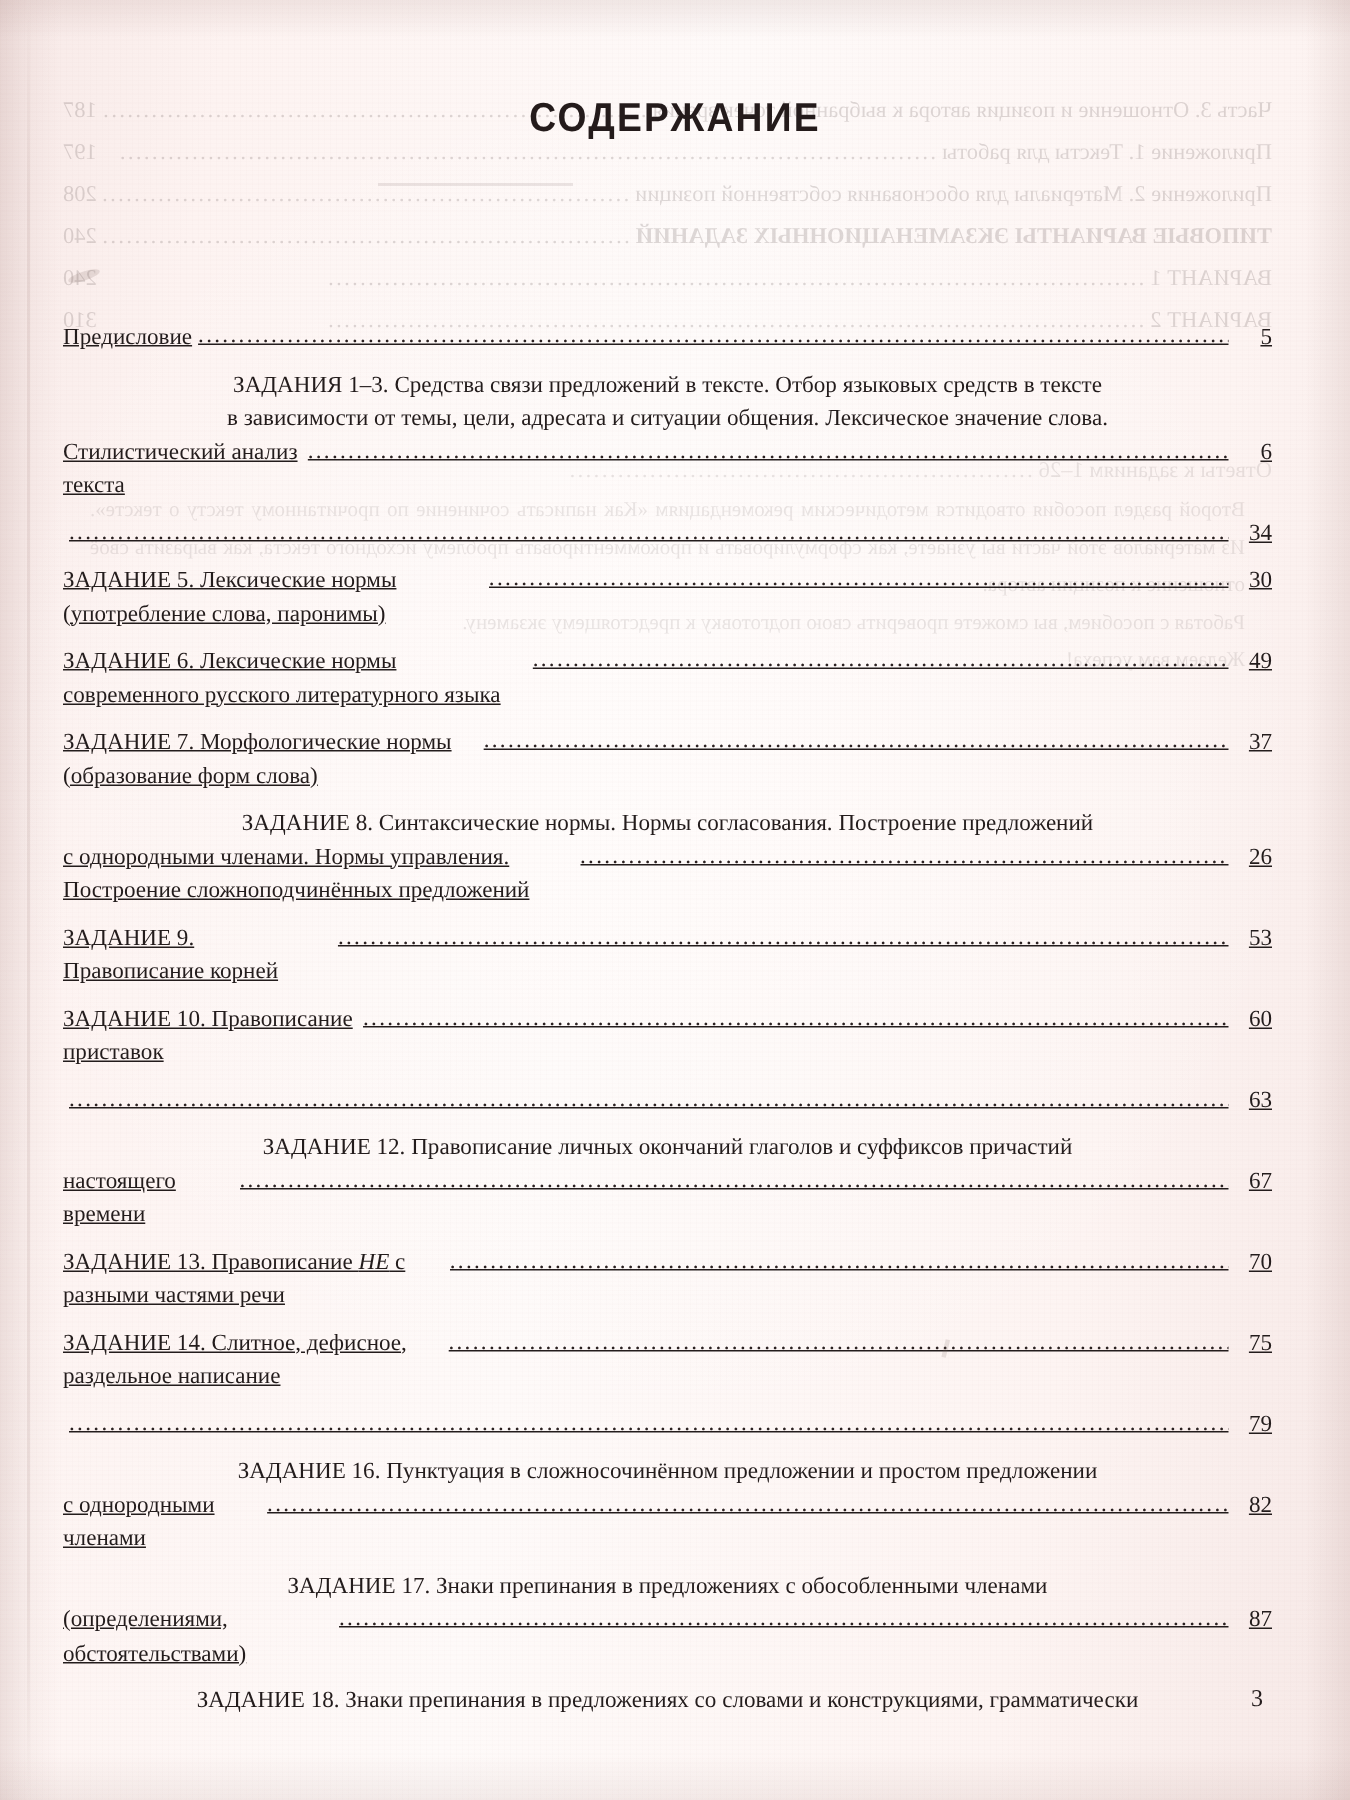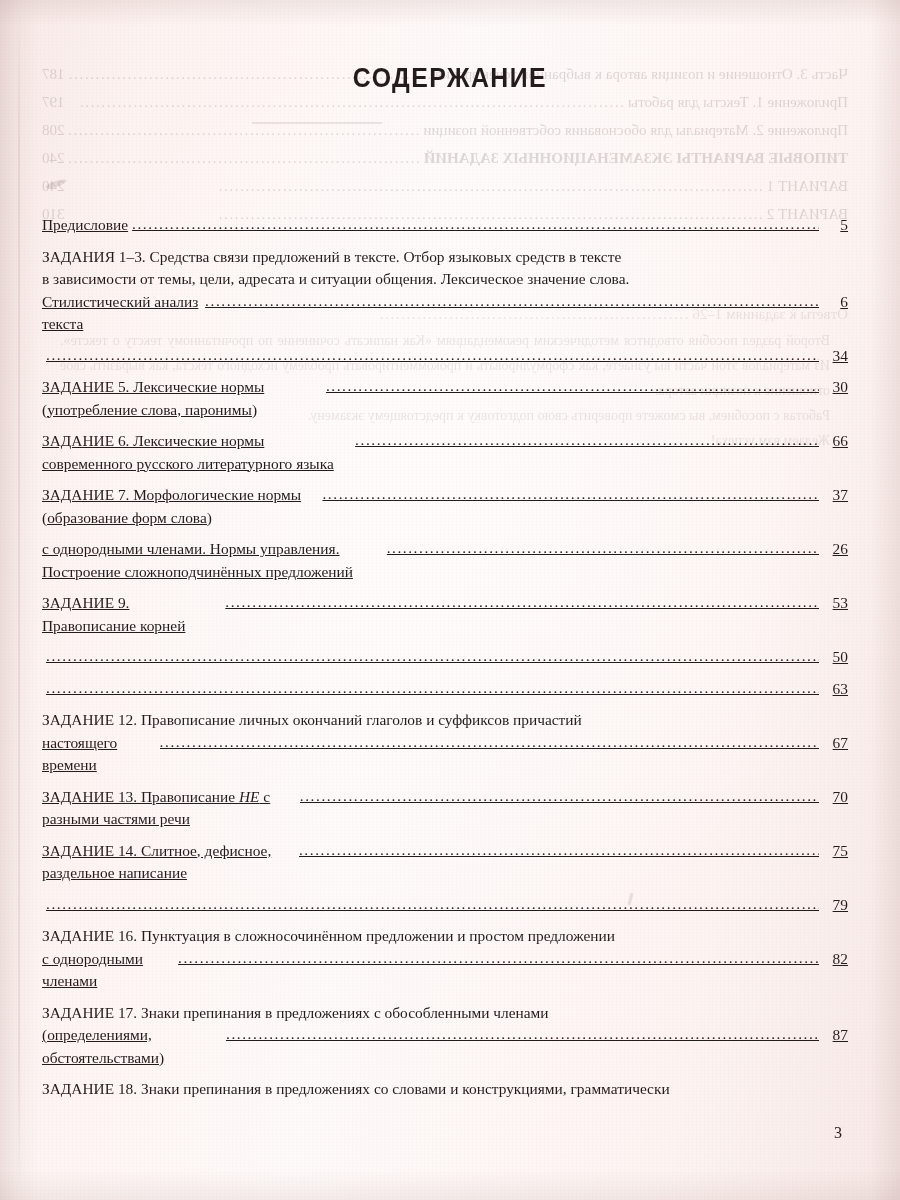--- a/index.html
+++ b/index.html
@@ -152,20 +152,21 @@
     align-items: baseline;
     width: 100%;
     text-decoration: underline;
   }
   .entry-text {
     flex: 0 1 auto;
   }
   .entry-pre {
     
     display: block;
+    text-align: center;
   }
   .dots {
     flex: 1 1 auto;
     min-width: 6px;
     margin: 0 3px 0 4px;
     overflow: hidden;
     white-space: nowrap;
     letter-spacing: 1.55px;
     color: #2a2020;
     font-size: 15.4px;
@@ -275,52 +276,54 @@
         <span class="entry-text">ЗАДАНИЕ 5. Лексические нормы  (употребление слова, паронимы)</span>
         <span class="dots">................................................................................................................................................</span>
         <span class="pagenum">30</span>
       </div>
     </div>
 
     <div class="entry">
       <div class="entry-line">
         <span class="entry-text">ЗАДАНИЕ 6. Лексические нормы современного русского литературного языка</span>
         <span class="dots">................................................................................................................................................</span>
-        <span class="pagenum">66</span>
+        <span class="pagenum">49</span>
       </div>
     </div>
 
     <div class="entry">
       <div class="entry-line">
         <span class="entry-text">ЗАДАНИЕ 7. Морфологические нормы (образование форм слова)</span>
         <span class="dots">................................................................................................................................................</span>
         <span class="pagenum">37</span>
       </div>
     </div>
 
     <div class="entry">
+      <div class="entry-pre">ЗАДАНИЕ 8. Синтаксические нормы. Нормы согласования. Построение предложений</div>
       <div class="entry-line">
         <span class="entry-text">с однородными членами. Нормы управления. Построение сложноподчинённых предложений</span>
         <span class="dots">................................................................................................................................................</span>
         <span class="pagenum">26</span>
       </div>
     </div>
 
     <div class="entry">
       <div class="entry-line">
         <span class="entry-text">ЗАДАНИЕ 9.  Правописание корней</span>
         <span class="dots">................................................................................................................................................</span>
         <span class="pagenum">53</span>
       </div>
     </div>
 
     <div class="entry">
       <div class="entry-line">
-        <span class="dots">................................................................................................................................................</span>
-        <span class="pagenum">50</span>
+        <span class="entry-text">ЗАДАНИЕ 10. Правописание приставок</span>
+        <span class="dots">................................................................................................................................................</span>
+        <span class="pagenum">60</span>
       </div>
     </div>
 
     <div class="entry">
       <div class="entry-line">
         <span class="dots">................................................................................................................................................</span>
         <span class="pagenum">63</span>
       </div>
     </div>
 

